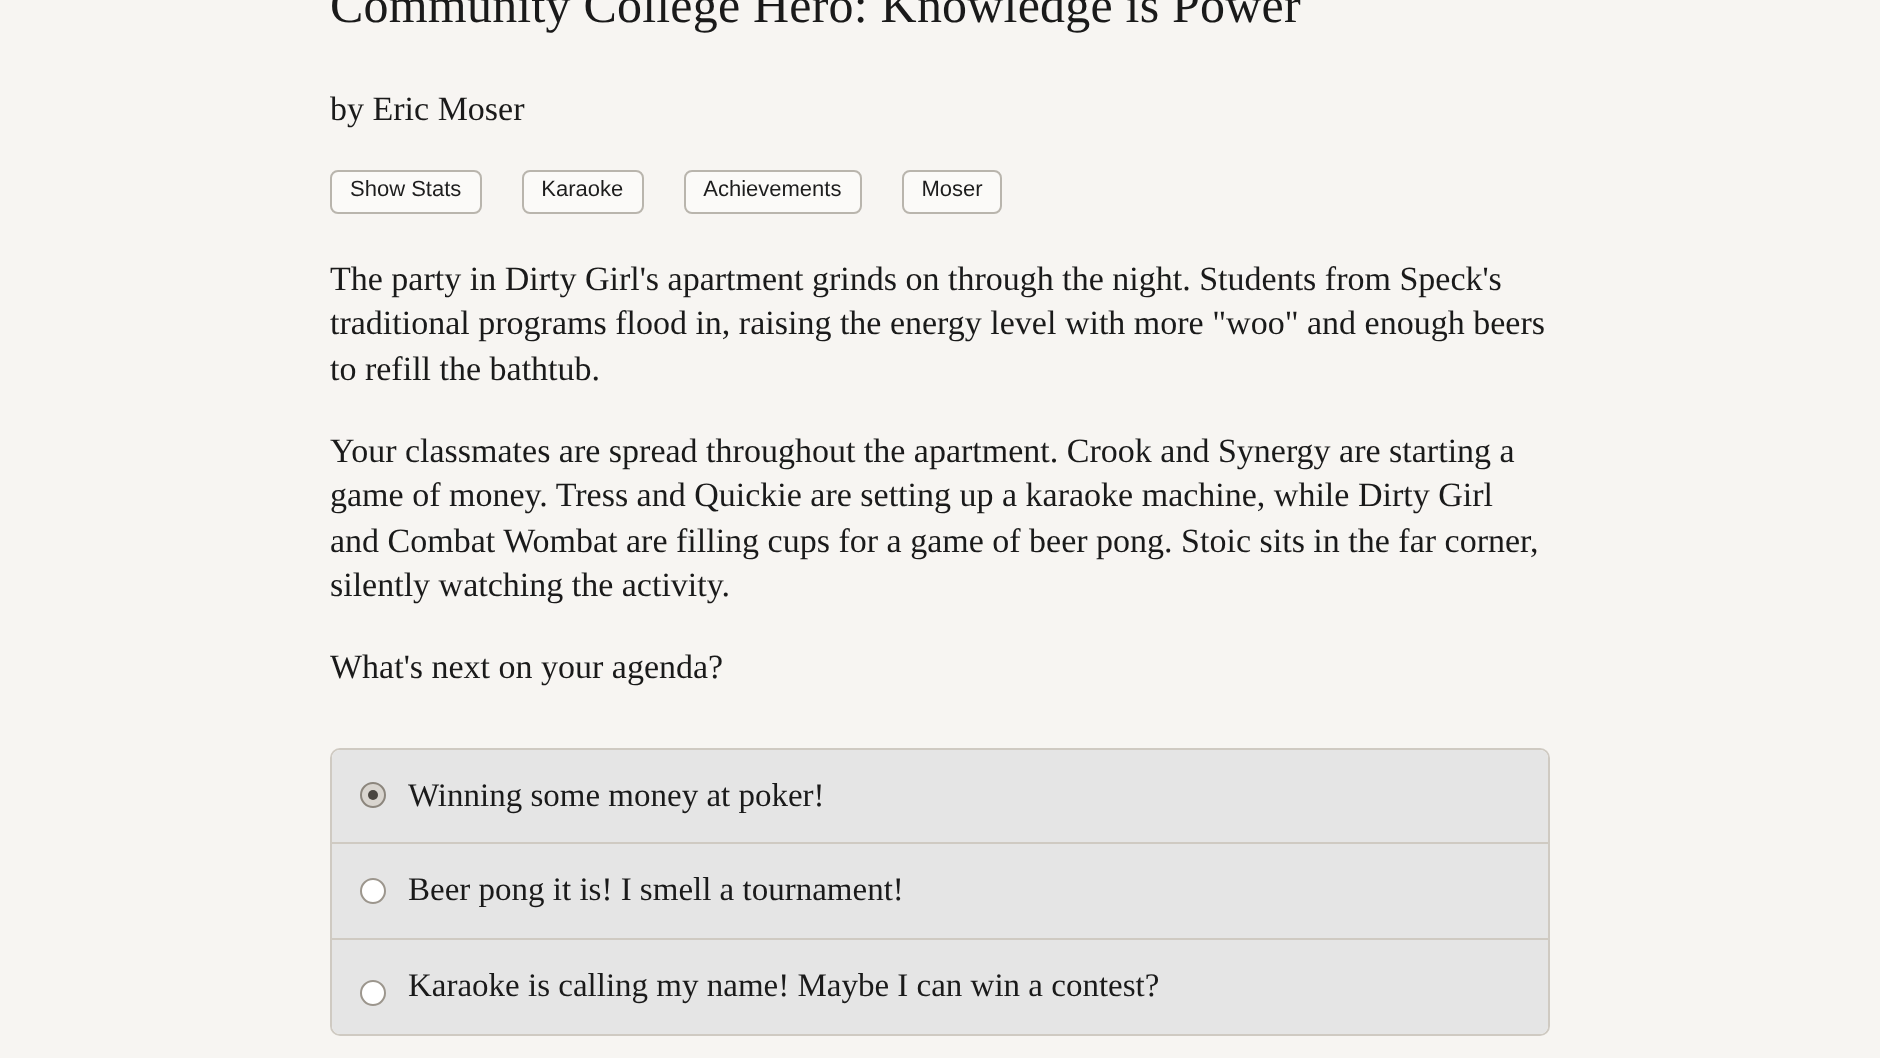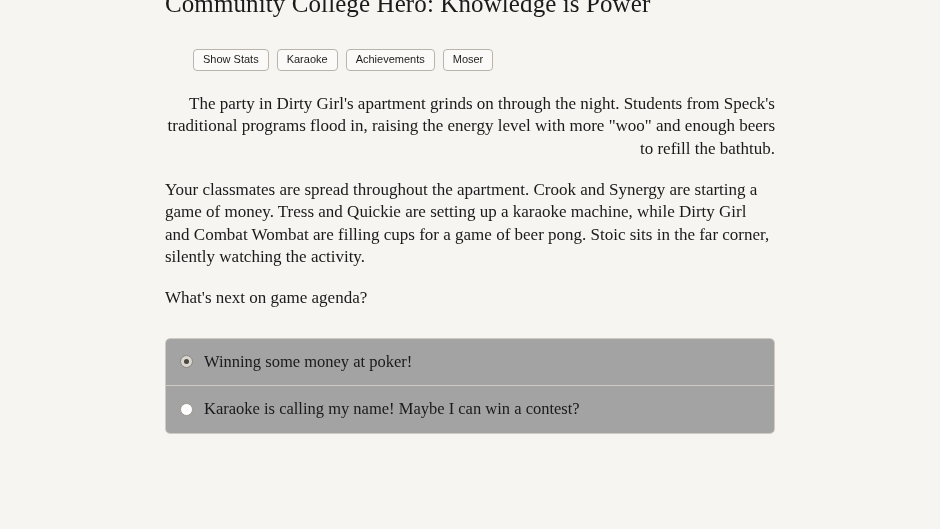--- a/index.html
+++ b/index.html
@@ -38,23 +38,22 @@
   }
   .byline {
     font-size: 17px;
     margin: 0;
     padding-top: 16px;
     color: #1a1a1a;
   }
   .button-row {
     margin-top: 20px;
     display: flex;
-    gap: 8px;
+    gap: 20px;
     align-items: center;
-    margin-left: 28px;
   }
   .mini-btn {
     font-family: "Liberation Sans", sans-serif;
     font-size: 11px;
     color: #1d1d1d;
     background: #fbfaf8;
     border: 1px solid #b9b5ad;
     border-radius: 4px;
     padding: 4px 9px 5px 9px;
     line-height: 1;
@@ -62,40 +61,40 @@
   }
   .story p {
     font-size: 17px;
     line-height: 1.33;
     margin: 0;
     padding-top: 18px;
     color: #1a1a1a;
   }
   .story p.first {
     padding-top: 22px;
-    text-align: right;
   }
   .choices {
     margin-top: 28px;
     border: 1px solid #cfcac2;
     border-radius: 5px;
     background: #fbfaf8;
     overflow: hidden;
   }
   .choice {
     display: flex;
     align-items: center;
     gap: 11px;
     padding: 13px 14px 14px 14px;
     border-bottom: 1px solid #cfcac2;
     cursor: pointer;
-    background: #a3a3a3;
+    background: #e5e5e5;
   }
   .choice:last-child {
     border-bottom: none;
+    align-items: flex-end;
   }
   .radio {
     width: 13px;
     height: 13px;
     border-radius: 50%;
     border: 1px solid #9c968d;
     background: #ffffff;
     flex: 0 0 auto;
     position: relative;
     box-sizing: border-box;
@@ -123,38 +122,43 @@
   }
 </style>
 </head>
 <body>
 
 <div class="page">
   <div class="content">
 
     <h1 class="game-title">Community College Hero: Knowledge is Power</h1>
 
+    <p class="byline">by Eric Moser</p>
 
     <div class="button-row">
       <button class="mini-btn">Show Stats</button>
       <button class="mini-btn">Karaoke</button>
       <button class="mini-btn">Achievements</button>
       <button class="mini-btn">Moser</button>
     </div>
 
     <div class="story">
       <p class="first">The party in Dirty Girl's apartment grinds on through the night. Students from Speck's traditional programs flood in, raising the energy level with more "woo" and enough beers to refill the bathtub.</p>
       <p>Your classmates are spread throughout the apartment. Crook and Synergy are starting a game of money. Tress and Quickie are setting up a karaoke machine, while Dirty Girl and Combat Wombat are filling cups for a game of beer pong. Stoic sits in the far corner, silently watching the activity.</p>
-      <p>What's next on game agenda?</p>
+      <p>What's next on your agenda?</p>
     </div>
 
     <div class="choices">
       <div class="choice">
         <span class="radio selected"></span>
         <span class="choice-label">Winning some money at poker!</span>
+      </div>
+      <div class="choice">
+        <span class="radio"></span>
+        <span class="choice-label">Beer pong it is! I smell a tournament!</span>
       </div>
       <div class="choice">
         <span class="radio"></span>
         <span class="choice-label">Karaoke is calling my name! Maybe I can win a contest?</span>
       </div>
     </div>
 
   </div>
 </div>
 

